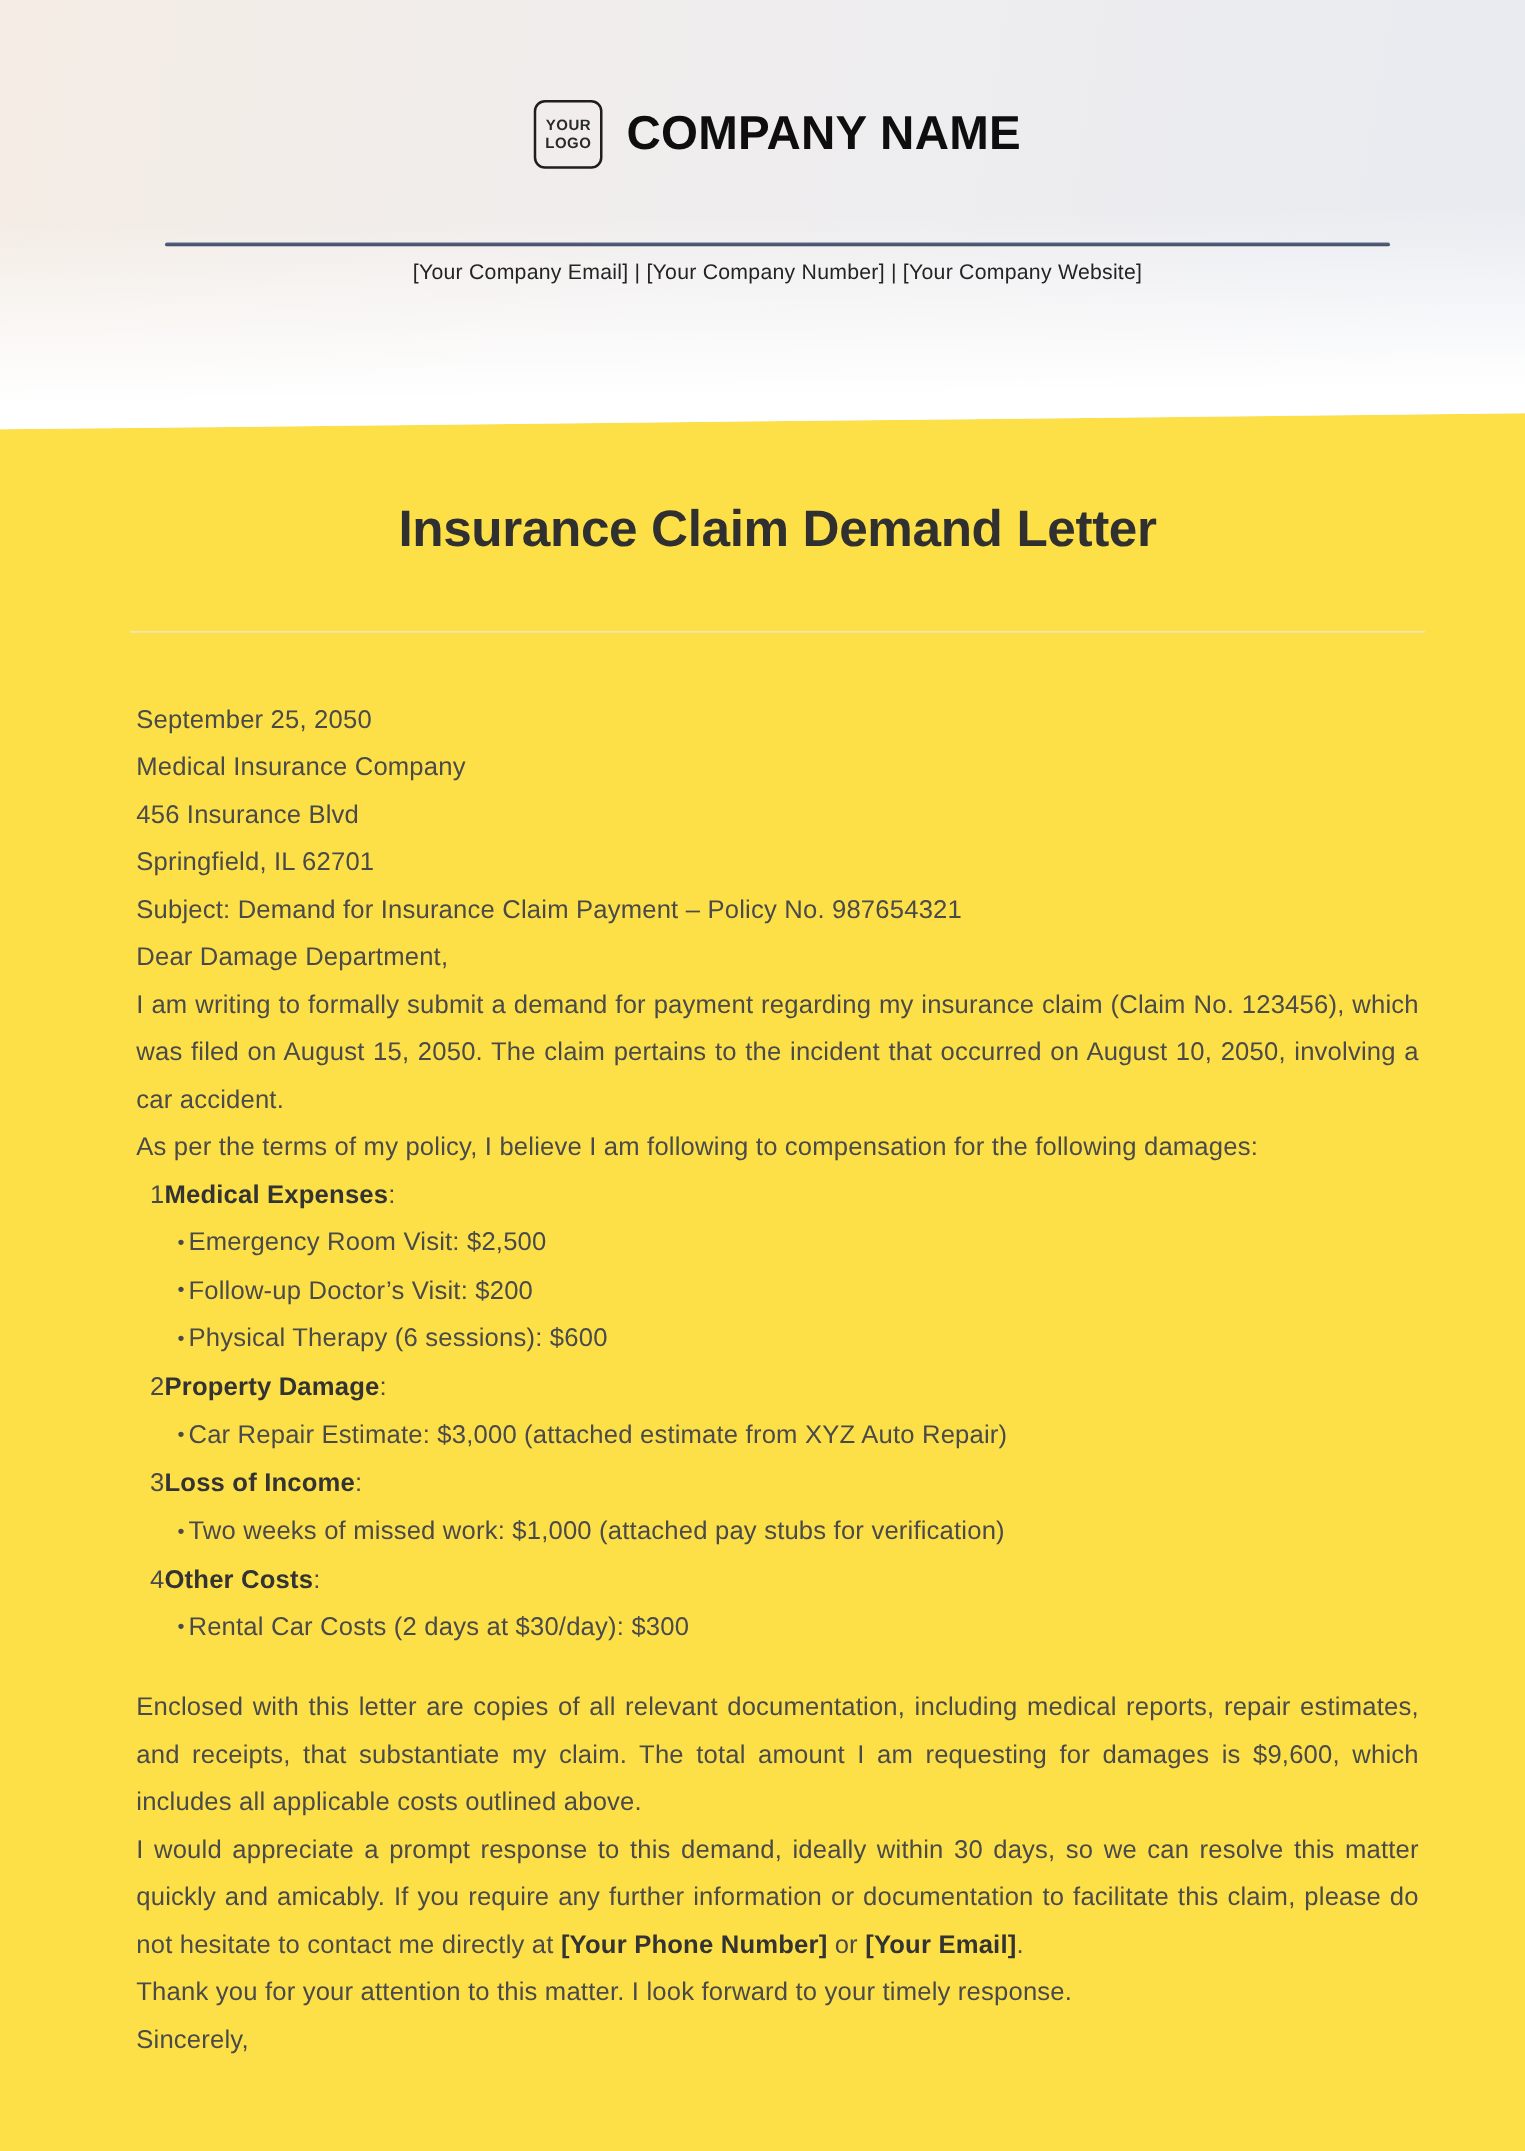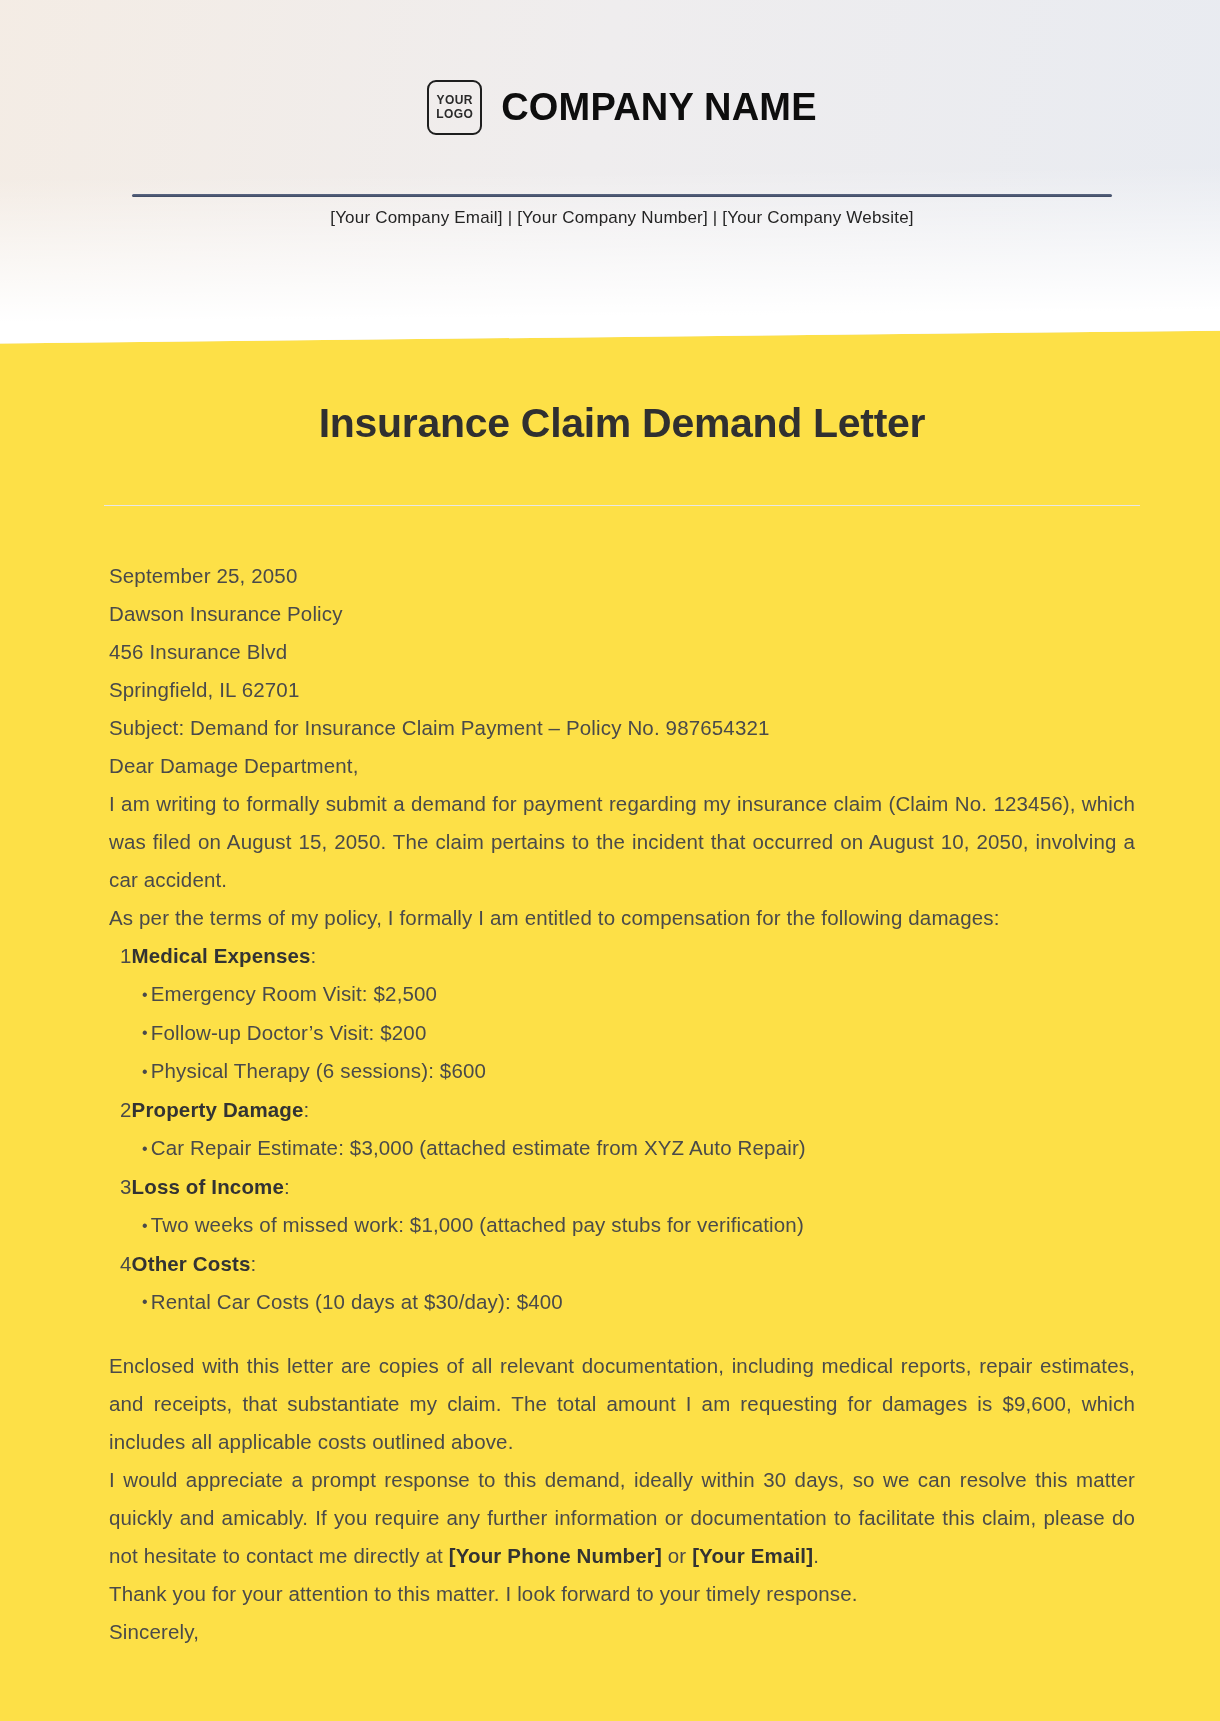--- a/index.html
+++ b/index.html
@@ -109,42 +109,42 @@
       <div class="navy-divider"></div>
       <div class="contact-line">[Your Company Email] | [Your Company Number] | [Your Company Website]</div>
     </div>
 
     <div class="letter">
       <h1 class="letter-title">Insurance Claim Demand Letter</h1>
       <hr class="title-divider">
 
       <div class="body-text">
         <p class="para">September 25, 2050</p>
-        <p class="para">Dawson Insurance Policy</p>
+        <p class="para">Medical Insurance Company</p>
         <p class="para">456 Insurance Blvd</p>
         <p class="para">Springfield, IL 62701</p>
         <p class="para">Subject: Demand for Insurance Claim Payment – Policy No. 987654321</p>
         <p class="para">Dear Damage Department,</p>
         <p class="para just">I am writing to formally submit a demand for payment regarding my insurance claim (Claim No. 123456), which was filed on August 15, 2050. The claim pertains to the incident that occurred on August 10, 2050, involving a car accident.</p>
-        <p class="para">As per the terms of my policy, I formally I am entitled to compensation for the following damages:</p>
+        <p class="para">As per the terms of my policy, I believe I am following to compensation for the following damages:</p>
 
         <div>
           <div class="line numbered"><span>1</span><strong>Medical Expenses</strong><span>:</span></div>
           <div class="line bulleted"><span class="dot">•</span><span>Emergency Room Visit: $2,500</span></div>
           <div class="line bulleted"><span class="dot">•</span><span>Follow-up Doctor’s Visit: $200</span></div>
           <div class="line bulleted"><span class="dot">•</span><span>Physical Therapy (6 sessions): $600</span></div>
 
           <div class="line numbered"><span>2</span><strong>Property Damage</strong><span>:</span></div>
           <div class="line bulleted"><span class="dot">•</span><span>Car Repair Estimate: $3,000 (attached estimate from XYZ Auto Repair)</span></div>
 
           <div class="line numbered"><span>3</span><strong>Loss of Income</strong><span>:</span></div>
           <div class="line bulleted"><span class="dot">•</span><span>Two weeks of missed work: $1,000 (attached pay stubs for verification)</span></div>
 
           <div class="line numbered"><span>4</span><strong>Other Costs</strong><span>:</span></div>
-          <div class="line bulleted"><span class="dot">•</span><span>Rental Car Costs (10 days at $30/day): $400</span></div>
+          <div class="line bulleted"><span class="dot">•</span><span>Rental Car Costs (2 days at $30/day): $300</span></div>
         </div>
 
         <p class="para just gap-before">Enclosed with this letter are copies of all relevant documentation, including medical reports, repair estimates, and receipts, that substantiate my claim. The total amount I am requesting for damages is $9,600, which includes all applicable costs outlined above.</p>
 
         <p class="para just"><span>I would appreciate a prompt response to this demand, ideally within 30 days, so we can resolve this matter quickly and amicably. If you require any further information or documentation to facilitate this claim, please do not hesitate to contact me directly at </span><strong>[Your Phone Number]</strong><span> or </span><strong>[Your Email]</strong><span>.</span></p>
 
         <p class="para">Thank you for your attention to this matter. I look forward to your timely response.</p>
         <p class="para">Sincerely,</p>
       </div>
     </div>

